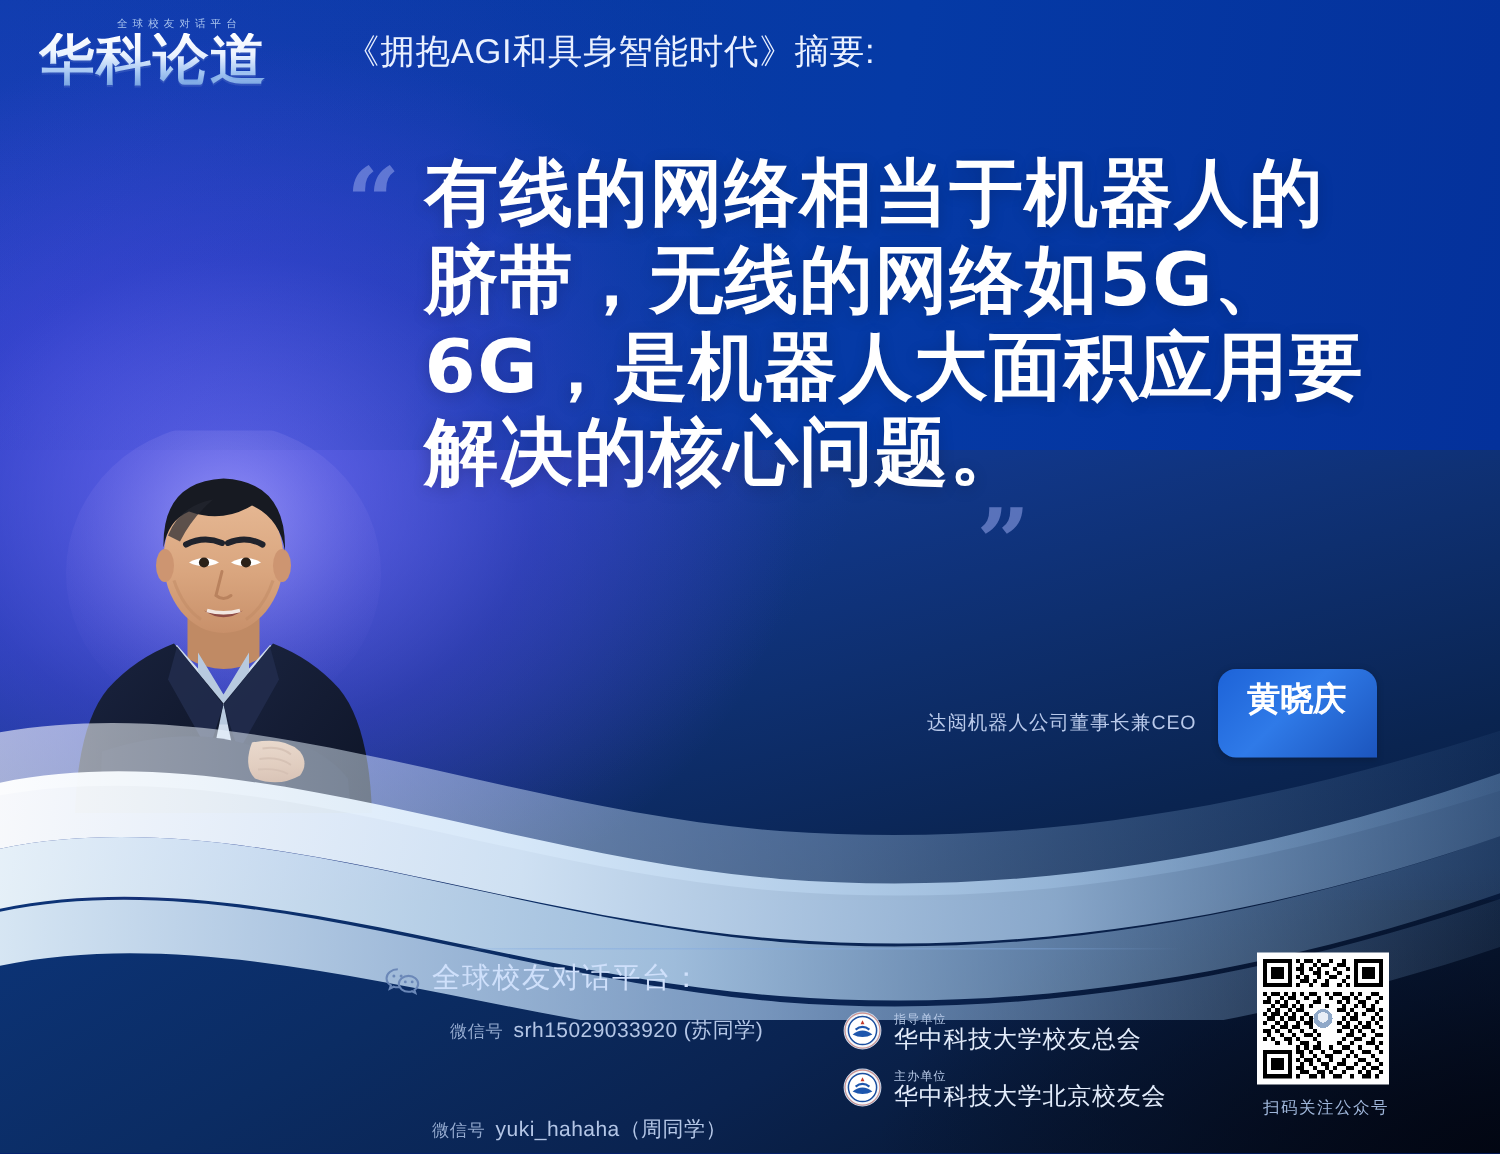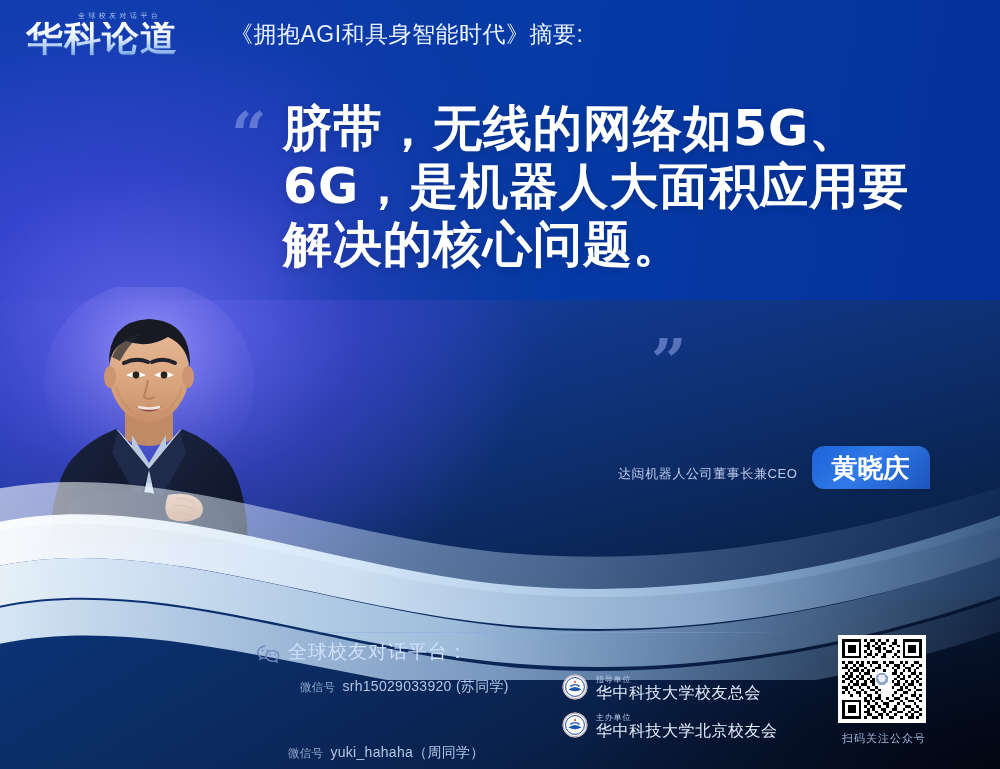--- a/index.html
+++ b/index.html
@@ -37,21 +37,21 @@
   .logo-wrap{position:relative;width:190px;}
   .logo-tag{
     position:absolute;left:52px;top:-1px;font-size:7px;letter-spacing:3.4px;
     color:#a9c4ef;white-space:nowrap;
   }
   .logo-main{
     margin-top:10px;font-size:37px;font-weight:bold;letter-spacing:1px;line-height:1;
     background:linear-gradient(180deg,#ffffff 0%,#e8f1ff 40%,#9dc2f2 70%,#5f93db 100%);
     -webkit-background-clip:text;background-clip:text;color:transparent;
     text-shadow:0 1px 0 rgba(255,255,255,0.1);
-    font-family:Liberation Mono, monospace;
+    font-family:Liberation Serif, serif;
   }
   .header-title{
     font-size:23px;color:#eaf1ff;letter-spacing:0.5px;padding-bottom:9px;white-space:nowrap;
   }
 
   
   .quote-open{
     position:absolute;left:231px;top:104px;font-size:62px;line-height:1;
     color:rgba(150,165,235,0.55);font-family:"DejaVu Serif","Liberation Serif",serif;
     font-weight:bold;
@@ -65,22 +65,22 @@
   .quote-close{
     position:absolute;left:651px;top:331px;font-size:62px;line-height:1;
     color:rgba(150,165,235,0.55);font-family:"DejaVu Serif","Liberation Serif",serif;
     font-weight:bold;
   }
 
   
   .attrib{position:absolute;left:618px;top:446px;display:flex;align-items:center;gap:14px;}
   .attrib-role{font-size:13px;color:#b9c9ea;letter-spacing:0.6px;white-space:nowrap;margin-top:12px;}
   .attrib-name{
-    font-size:26px;font-weight:bold;color:#ffffff;white-space:nowrap;
-    padding:5px 20px 3px 20px;border-radius:12px 12px 0 12px;
+    font-size:22px;font-weight:bold;color:#ffffff;white-space:nowrap;
+    padding:5px 20px 24px 20px;border-radius:12px 12px 0 12px;
     background:linear-gradient(135deg,#1d63d8 0%,#2f7ae8 45%,#1c55bd 100%);
     box-shadow:0 1px 5px rgba(0,0,0,0.22);
     font-family:"DejaVu Sans","Liberation Sans",sans-serif;
   }
 
   
   .portrait{position:absolute;left:42px;top:287px;width:215px;height:255px;}
 
   
   .divider{position:absolute;left:288px;top:632px;width:500px;height:1px;
@@ -217,20 +217,21 @@
   <div class="header">
     <div class="logo-wrap">
       <div class="logo-tag">全球校友对话平台</div>
       <div class="logo-main">华科论道</div>
     </div>
     <div class="header-title">《拥抱AGI和具身智能时代》摘要:</div>
   </div>
 
   <div class="quote-open">“</div>
   <div class="quote-block">
+    <div class="qline">有线的网络相当于机器人的</div>
     <div class="qline">脐带，无线的网络如5G、</div>
     <div class="qline">6G，是机器人大面积应用要</div>
     <div class="qline">解决的核心问题。</div>
   </div>
   <div class="quote-close">”</div>
 
   <div class="attrib">
     <div class="attrib-role">达闼机器人公司董事长兼CEO</div>
     <div class="attrib-name">黄晓庆</div>
   </div>

